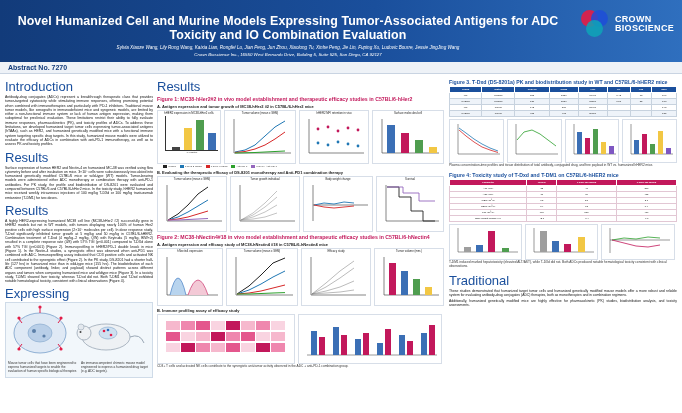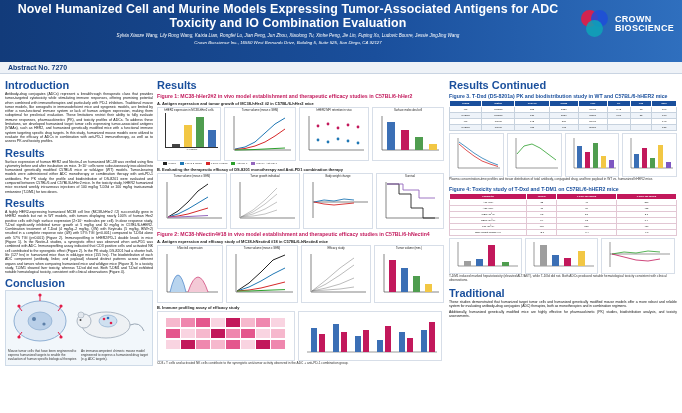--- a/index.html
+++ b/index.html
@@ -8,21 +8,21 @@
     background:#ffffff;
     font-family:"Liberation Sans",sans-serif;
     color:#111;
   }
   .poster{position:relative;width:682px;height:413px;box-sizing:border-box;}
 
   
   .header{
     position:relative;height:62px;
     background:linear-gradient(90deg,#123b7a 0%,#1a4f9c 55%,#2f6fbe 100%);
-    color:#fff;padding:2px 10px 4px 10px;box-sizing:border-box;
+    color:#fff;padding:14px 10px 4px 10px;box-sizing:border-box;
   }
   .title{
     font-size:12.4px;font-weight:bold;line-height:13.5px;text-align:center;
     margin:1px 112px 0 6px;letter-spacing:.1px;
   }
   .authors{
     font-size:4.6px;line-height:6px;text-align:center;margin:3px 112px 0 6px;
     font-style:italic;
   }
   .affil{
@@ -47,21 +47,21 @@
   }
 
   
   .cols{display:flex;gap:4px;padding:3px 5px 0 5px;box-sizing:border-box;height:339px;}
   .col{box-sizing:border-box;}
   .col1{width:148px;}
   .col2{width:288px;}
   .col3{width:228px;}
 
   h2.sec{
-    color:#1a4f9c;font-size:11px;margin:2px 0 1px 0;font-weight:bold;
+    color:#1a4f9c;font-size:13px;margin:2px 0 1px 0;font-weight:normal;
   }
   h3.fig{
     color:#c2185b;font-size:5.2px;margin:2px 0 1px 0;font-weight:bold;line-height:6px;
   }
   h3.figb{
     color:#1a4f9c;font-size:5.2px;margin:2px 0 1px 0;font-weight:bold;line-height:6px;
   }
   p.body{
     font-size:3.5px;line-height:4.3px;text-align:justify;margin:0 0 3px 0;color:#111;
   }
@@ -128,21 +128,21 @@
     <div class="col col1">
       <h2 class="sec">Introduction</h2>
       <p class="body">Antibody-drug conjugates (ADCs) represent a breakthrough therapeutic class that provides tumor-targeted cytotoxicity while stimulating immune responses, offering promising potential when combined with immunotherapies and particularly with PD-1 inhibitors. Traditional mouse tumor models, like xenografts in immunodeficient mice and syngeneic models, are limited by either a non-functional immune system or lack of human antigen expression, making them suboptimal for preclinical evaluation. These limitations restrict their ability to fully evaluate immune responses, pharmacokinetics (PK), and toxicity profiles of ADCs. To address these limitations, we developed humanized target tumor cells expressing tumor-associated antigens (hTAAs), such as HER2, and humanized genetically modified mice with a functional immune system targeting specific drug targets. In this study, humanized mouse models were utilized to evaluate the efficacy of ADCs in combination with anti-PD-1 immunotherapy, as well as to assess PK and toxicity profiles.</p>
 
       <h2 class="sec">Results</h2>
       <p class="body">Surface expression of human HER2 and Nectin-4 on humanized MC-38 was verified using flow cytometry before and after incubation on mice. 3×10⁵ cells were subcutaneously inoculated into humanized genetically modified C57BL/6 mice or wild-type (WT) models. Tumor-bearing models were administered either ADC monotherapy or combination therapy with anti-PD-1 antibodies. For PK study, the profile and biodistribution of DS-8201 were evaluated and compared between C57BL/6 and C57BL/6-hHer2 mice. In the toxicity study, hHER2 humanized mice received weekly intravenous injections of 100 mg/kg T-DXd or 100 mg/kg trastuzumab emtansine (T-DM1) for two doses.</p>
 
       <h2 class="sec">Results</h2>
       <p class="body">A highly HER2-expressing humanized MC38 cell line (MC38-hHer2 #2) successfully grew in hHER2 models but not in WT models, with tumors displaying nearly 100% of human Her2 positive cells with high surface expression (2×10⁵ molecules per cell). In dose response study, T-Dxd significantly inhibited tumor growth at 5 mg/kg and 50 mg/kg in C57BL/6-hHER2. Combination treatment of T-Dxd (4 mg/kg–2 mg/kg, QW) with Keytruda (5 mg/kg, BIW×2) resulted in a complete response rate (4/8) with 57% TGI (p&lt;0.001) compared to T-DXd alone with 57% TGI (p&lt;0.001) (Figure 2). Immunoprofiling in hHER2/PD-1 double knock in mice (Figure 1). In the Nectin-4 studies, a synergistic effect was observed when anti-PD1 was combined with ADC. Immunoprofiling assay indicated that CD3 positive cells and activated NK cell contributed to the synergistic effect (Figure 2). In the PK study, DS-8201 had a shorter half-life (127 hrs) in humanized mice than in wild-type mice (155 hrs). The biodistribution of each ADC component (antibody, linker, and payload) showed distinct patterns across different organs and tumors when comparing humanized mice and wildtype mice (Figure 3). In a toxicity study, T-DM1 showed liver toxicity, whereas T-Dxd did not. Both T-DM1 and T-Dxd exhibited notable hematological toxicity, consistent with clinical observations (Figure 4).</p>
 
-      <h2 class="sec">Conclusion</h2>
+      <h2 class="sec">Expressing</h2>
       <div class="bg-art">
 
         <svg width="146" height="58" viewBox="0 0 146 58">
           <ellipse cx="34" cy="30" rx="26" ry="20" fill="#dfe9f5" stroke="#8fb0d4" stroke-width="1"></ellipse>
           <ellipse cx="34" cy="30" rx="12" ry="9" fill="#b9cfe8" stroke="#7ea2ca" stroke-width=".6"></ellipse>
           <circle cx="28" cy="28" r="2" fill="#5c7fa8"></circle>
             <circle cx="38" cy="33" r="1.6" fill="#5c7fa8"></circle>
           <g stroke="#e11d48" stroke-width="1">
             <line x1="16" y1="20" x2="13" y2="16"></line>
               <line x1="52" y1="20" x2="55" y2="16"></line>
@@ -392,21 +392,20 @@
               <rect x="122" y="18" width="6" height="22" fill="#3b6fb5"></rect>
                 <rect x="130" y="10" width="6" height="30" fill="#c2185b"></rect>
             </g>
           </svg>
         </div>
       </div>
       <div class="caption">CD3+ T cells and activated NK cells contribute to the synergistic anti-tumor activity observed in the ADC + anti-PD-1 combination group.</div>
     </div>
 
     <div class="col col3">
-      <h2 class="sec">Results Continued</h2>
       <h3 class="figb">Figure 3. T-Dxd (DS-8201a) PK and biodistribution study in WT and C57BL/6-hHER2 mice</h3>
 
       <table class="tbl">
         <thead>
           <tr>
             <th>Group</th>
             <th>Matrix</th>
             <th>T1/2 (h)</th>
             <th>Cmax</th>
             <th>AUC</th>

